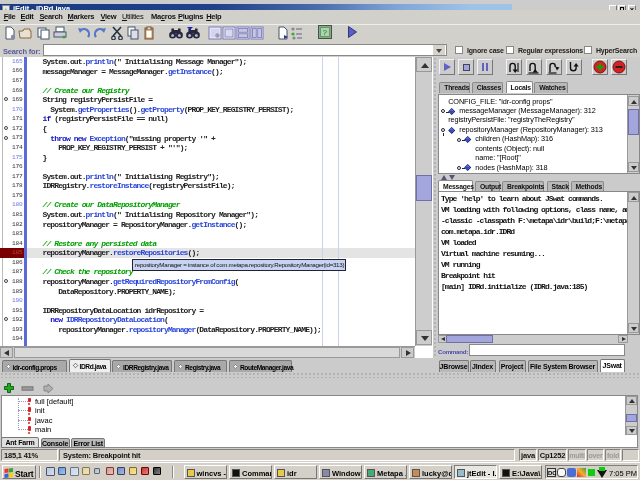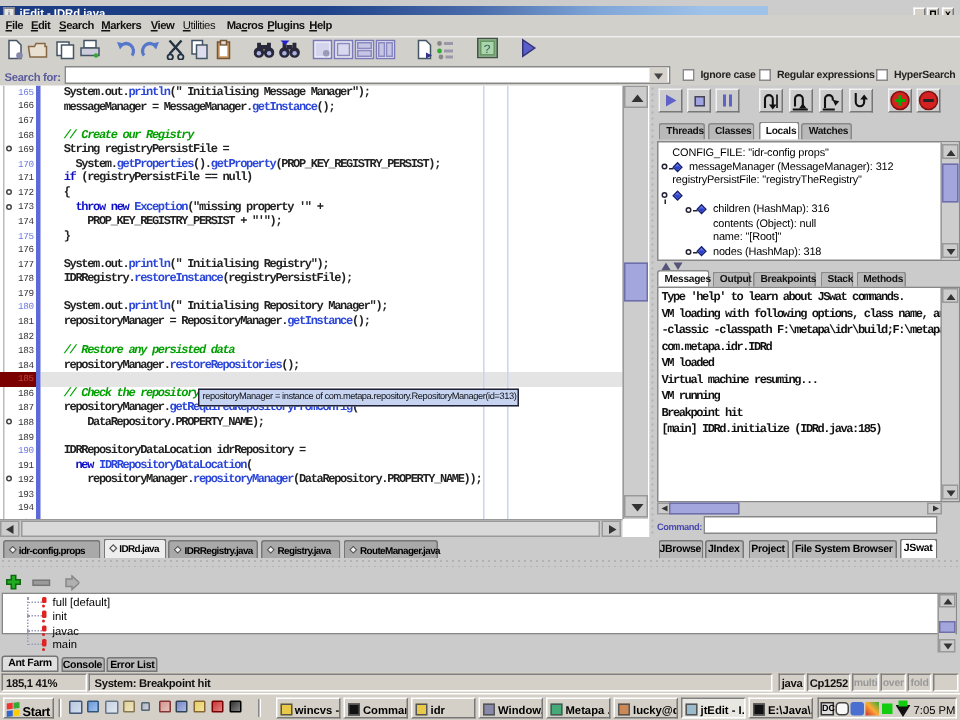--- a/index.html
+++ b/index.html
@@ -200,20 +200,21 @@
           System.<span class="f">getProperties</span>().<span class="f">getProperty</span>(PROP_KEY_REGISTRY_PERSIST);
 <span class="k">        if</span> (registryPersistFile == null)
         {
           <span class="k">throw</span> <span class="k">new</span> <span class="f">Exception</span>("missing property '" +
             PROP_KEY_REGISTRY_PERSIST + "'");
         }
 
         System.out.<span class="f">println</span>(" Initialising Registry");
         IDRRegistry.<span class="f">restoreInstance</span>(registryPersistFile);
 
+<span class="c">        // Create our DataRepositoryManager</span>
         System.out.<span class="f">println</span>(" Initialising Repository Manager");
         repositoryManager = RepositoryManager.<span class="f">getInstance</span>();
 
 <span class="c">        // Restore any persisted data</span>
         repositoryManager.<span class="f">restoreRepositories</span>();
 
 <span class="c">        // Check the repository</span>
         repositoryManager.<span class="f">getRequiredRepositoryFromConfig</span>(
             DataRepository.PROPERTY_NAME);
 
@@ -288,20 +289,21 @@
     <div class="abs" style="left:0px;top:37px;width:202px;height:80px;background:#fff;border:1px solid #888">
       <div class="abs" style="left:9.2px;top:1.5px;font-size:7.3px;letter-spacing:-0.1px;color:#000;white-space:nowrap">CONFIG_FILE: "idr-config props"</div>
       <div class="abs" style="left:1.6px;top:14.299999999999999px;width:4px;height:4px;border:1.2px solid #223;border-radius:50%"></div>
       <div class="abs" style="left:6.6px;top:16.5px;width:3px;height:1.2px;background:#223"></div>
       <div class="abs" style="left:10.2px;top:13.7px;width:5.4px;height:5.4px;background:linear-gradient(135deg,#7d8bec 0%,#2b3fd6 55%);border:0.8px solid #13207a;transform:rotate(45deg)"></div>
       <div class="abs" style="left:20.3px;top:10.899999999999999px;font-size:7.3px;letter-spacing:-0.1px;color:#000;white-space:nowrap">messageManager (MessageManager): 312</div>
       <div class="abs" style="left:9.2px;top:20.400000000000002px;font-size:7.3px;letter-spacing:-0.1px;color:#000;white-space:nowrap">registryPersistFile: "registryTheRegistry"</div>
       <div class="abs" style="left:1.6px;top:33.2px;width:4px;height:4px;border:1.2px solid #223;border-radius:50%"></div>
       <div class="abs" style="left:3.8000000000000003px;top:38.0px;width:1.2px;height:3px;background:#223"></div>
       <div class="abs" style="left:10.2px;top:32.6px;width:5.4px;height:5.4px;background:linear-gradient(135deg,#7d8bec 0%,#2b3fd6 55%);border:0.8px solid #13207a;transform:rotate(45deg)"></div>
+      <div class="abs" style="left:20.3px;top:29.8px;font-size:7.3px;letter-spacing:-0.1px;color:#000;white-space:nowrap">repositoryManager (RepositoryManager): 313</div>
       <div class="abs" style="left:17.6px;top:42.6px;width:4px;height:4px;border:1.2px solid #223;border-radius:50%"></div>
       <div class="abs" style="left:22.6px;top:44.8px;width:3px;height:1.2px;background:#223"></div>
       <div class="abs" style="left:26.200000000000003px;top:42.0px;width:5.4px;height:5.4px;background:linear-gradient(135deg,#7d8bec 0%,#2b3fd6 55%);border:0.8px solid #13207a;transform:rotate(45deg)"></div>
       <div class="abs" style="left:36.3px;top:39.199999999999996px;font-size:7.3px;letter-spacing:-0.1px;color:#000;white-space:nowrap">children (HashMap): 316</div>
       <div class="abs" style="left:36.3px;top:48.699999999999996px;font-size:7.3px;letter-spacing:-0.1px;color:#000;white-space:nowrap">contents (Object): null</div>
       <div class="abs" style="left:36.3px;top:58.099999999999994px;font-size:7.3px;letter-spacing:-0.1px;color:#000;white-space:nowrap">name: "[Root]"</div>
       <div class="abs" style="left:17.6px;top:70.9px;width:4px;height:4px;border:1.2px solid #223;border-radius:50%"></div>
       <div class="abs" style="left:22.6px;top:73.10000000000001px;width:3px;height:1.2px;background:#223"></div>
       <div class="abs" style="left:26.200000000000003px;top:70.3px;width:5.4px;height:5.4px;background:linear-gradient(135deg,#7d8bec 0%,#2b3fd6 55%);border:0.8px solid #13207a;transform:rotate(45deg)"></div>
       <div class="abs" style="left:36.3px;top:67.5px;font-size:7.3px;letter-spacing:-0.1px;color:#000;white-space:nowrap">nodes (HashMap): 318</div>
@@ -384,21 +386,21 @@
     <div class="abs" style="left:527.5px;top:2px;width:70px;height:12px;background:#b9b9b9;border:1px solid #777;border-bottom:none;border-radius:2px 2px 0 0;font-size:7px;font-weight:bold;letter-spacing:-0.2px;color:#000;text-align:center;line-height:12px;white-space:nowrap">File System Browser</div>
     <div class="abs" style="left:599.6px;top:1px;width:25px;height:13px;background:#fff;border:1px solid #777;border-bottom:none;border-radius:2px 2px 0 0;font-size:7px;font-weight:bold;letter-spacing:-0.2px;color:#000;text-align:center;line-height:12px;white-space:nowrap">JSwat</div>
   </div>
 <div class="abs tex" style="left:0;top:372px;width:640px;height:6px"></div>
 <div class="abs" style="left:0;top:378px;width:640px;height:70px;background:#cbcbcb">
     <svg class="abs" style="left:3px;top:5px" width="50" height="11" viewBox="0 0 50 11">
 <path d="M4.5 0.5 h3 v3 h3 v3 h-3 v3 h-3 v-3 h-3 v-3 h3z" fill="#22aa22" stroke="#116611"></path>
 <rect x="19" y="3.8" width="11" height="3.4" fill="#9a9a9a" stroke="#777"></rect>
 <path d="M41 3 l4 0 0 -2 5 4.5 -5 4.5 0 -2 -4 0z" fill="#b0b0b0" stroke="#888"></path>
 </svg>
-    <div class="abs" style="left:1px;top:17px;width:637px;height:28px;background:#fff;border:1px solid #888">
+    <div class="abs" style="left:1px;top:17px;width:637px;height:53px;background:#fff;border:1px solid #888">
       <div class="abs" style="left:16px;top:5.0px;width:10px;height:1px;border-top:1px dotted #99b"></div>
       <div class="abs" style="left:26px;top:2.0px;width:3px;height:7px">
         <div class="abs" style="left:0;top:0;width:2.6px;height:4.4px;background:#d22;border-radius:1px"></div>
         <div class="abs" style="left:0.4px;top:5.4px;width:2px;height:2px;background:#d22;border-radius:50%"></div>
       </div>
       <div class="abs" style="left:33px;top:1.0px;font-size:7.5px;color:#000">full [default]</div>
       <div class="abs" style="left:16px;top:14.4px;width:10px;height:1px;border-top:1px dotted #99b"></div>
       <div class="abs" style="left:26px;top:11.4px;width:3px;height:7px">
         <div class="abs" style="left:0;top:0;width:2.6px;height:4.4px;background:#d22;border-radius:1px"></div>
         <div class="abs" style="left:0.4px;top:5.4px;width:2px;height:2px;background:#d22;border-radius:50%"></div>

